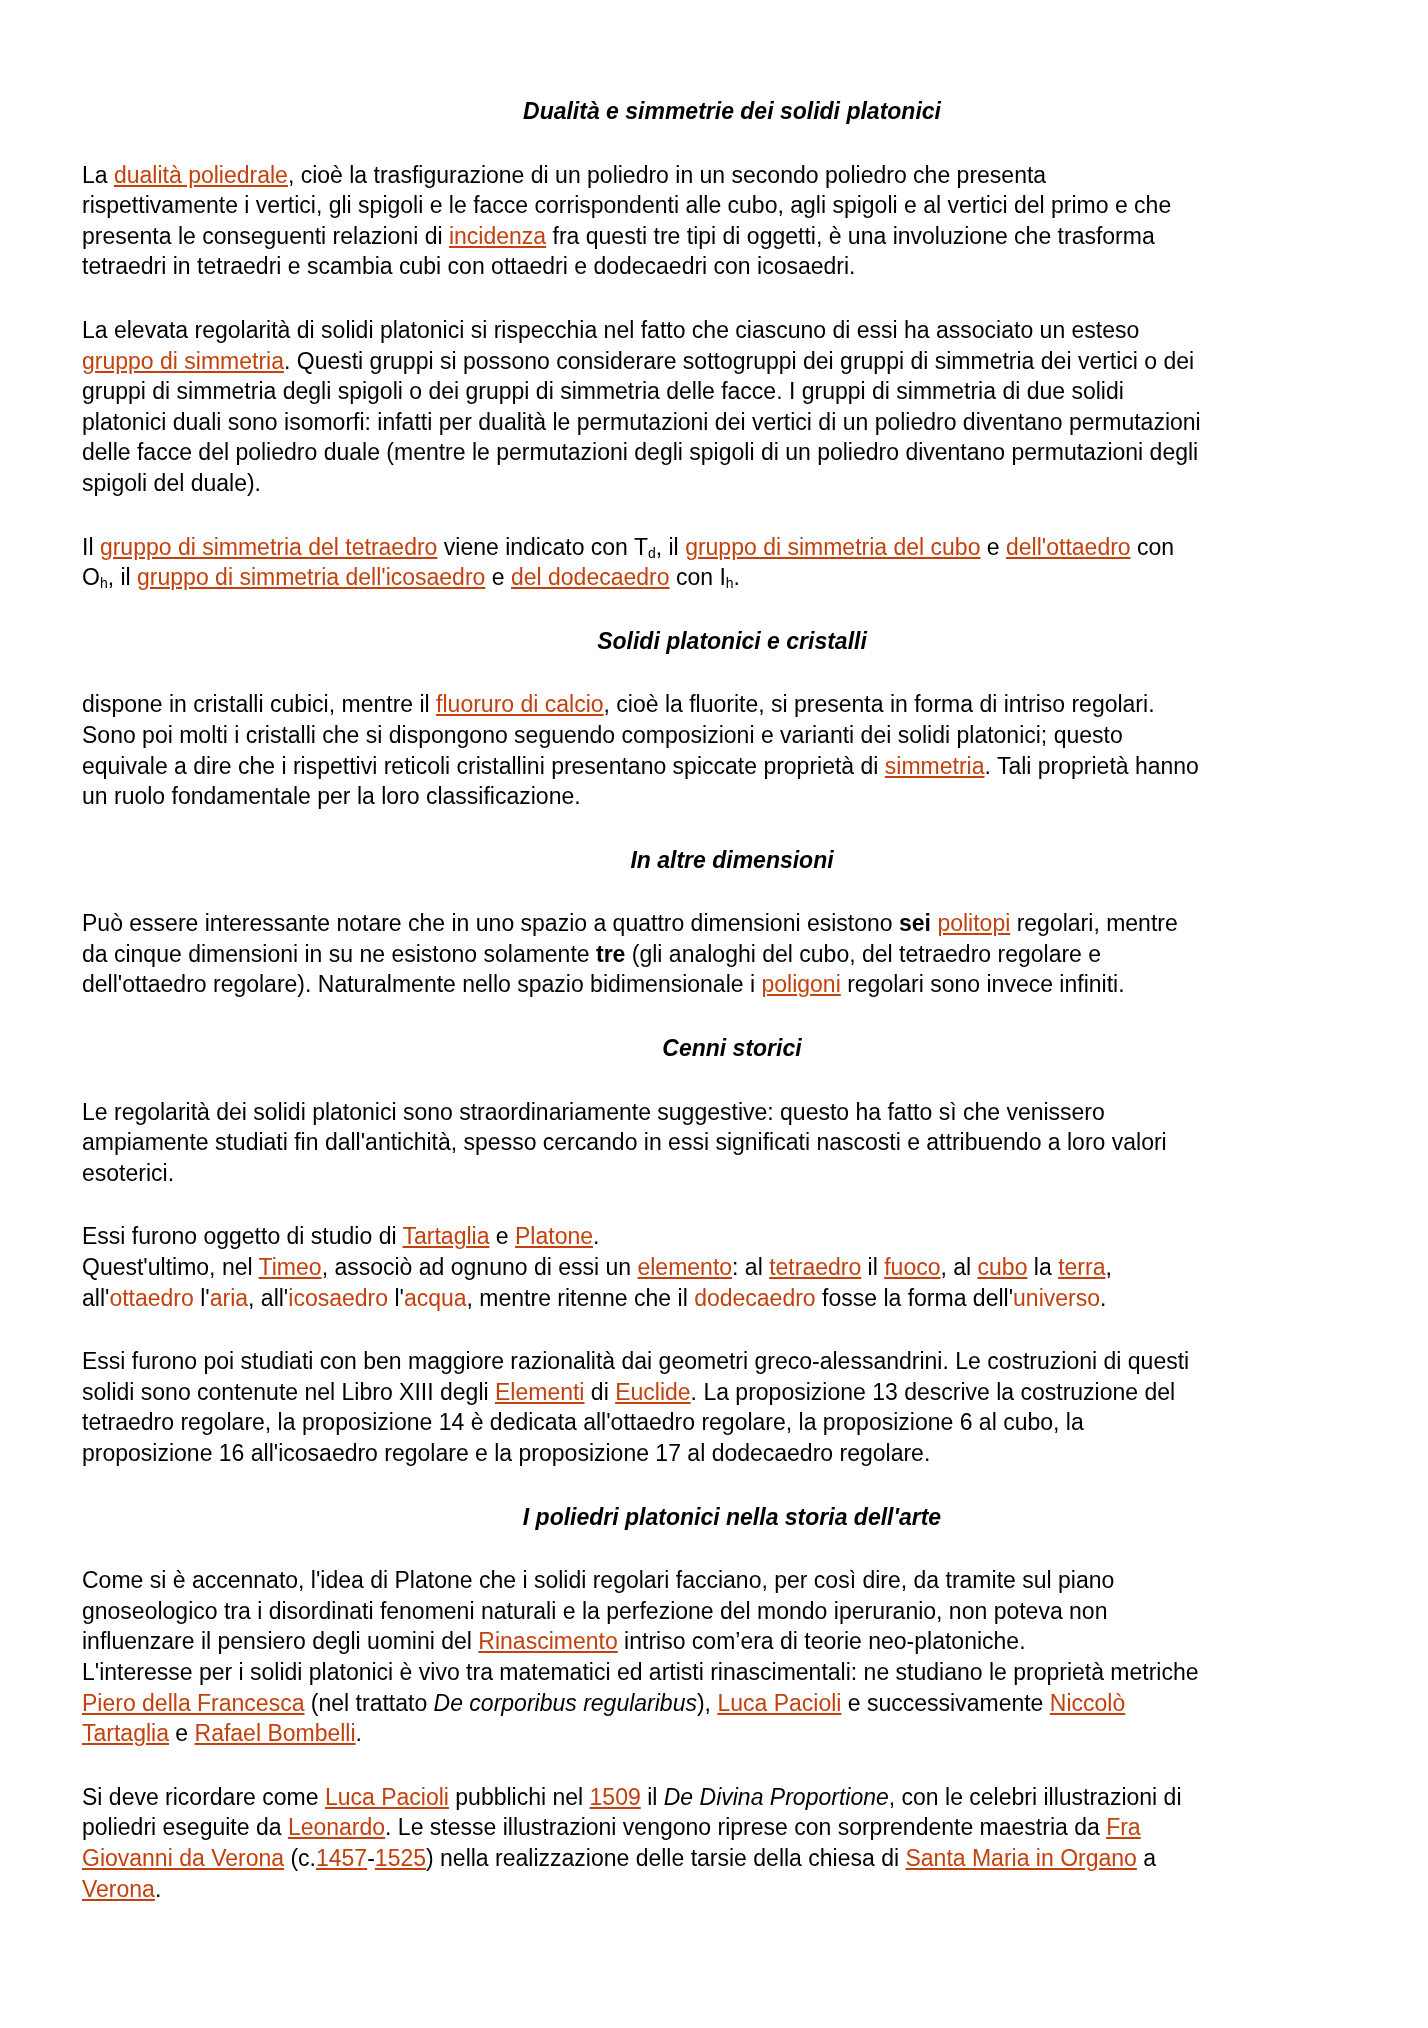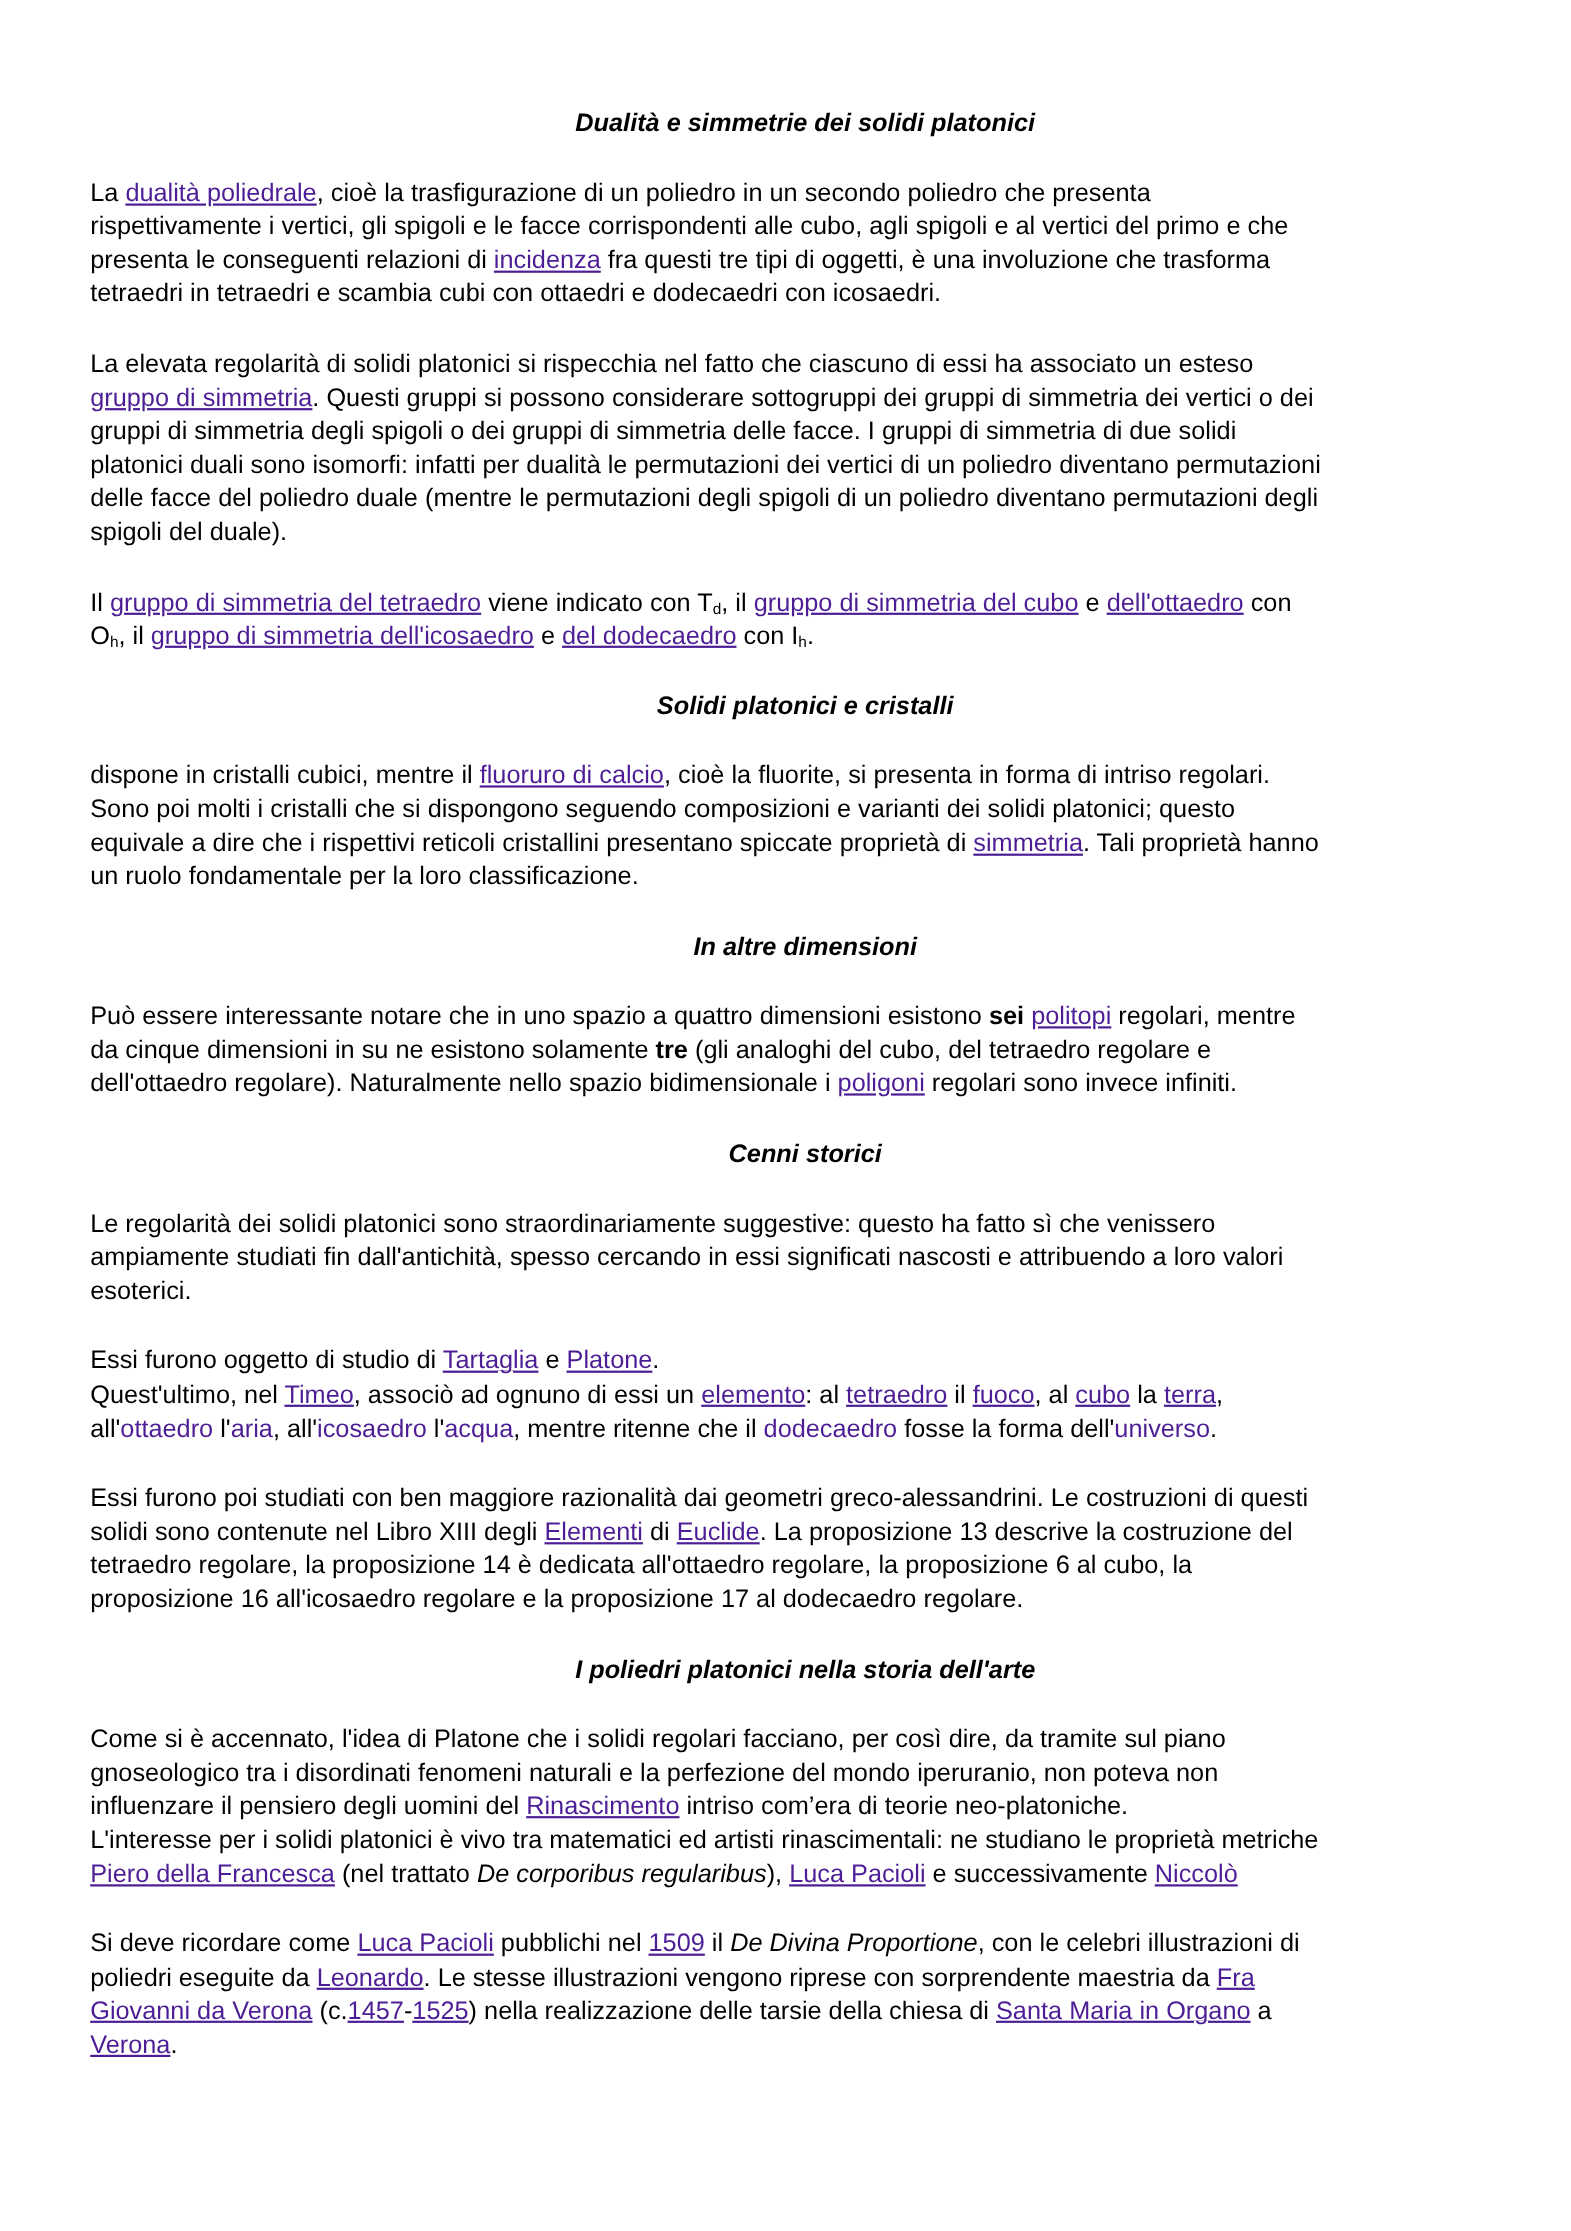--- a/index.html
+++ b/index.html
@@ -4,21 +4,21 @@
 <style>
   html, body { margin: 0; padding: 0; background: #ffffff; }
   body { width: 1428px; height: 2028px; position: relative; overflow: hidden; }
   .page {
     position: absolute; left: 82px; top: 96px; width: 1300px;
     font-family: "Liberation Sans", sans-serif; font-size: 23px; line-height: 30.6px; color: #000;
   }
   .h { font-weight: bold; font-style: italic; margin: 0; height: 30.6px; text-align: center; }
   .p { margin: 0; }
   .gap { height: 33px; }
-  a { color: #4c1d95; text-decoration: underline; }
+  a { color: #c2410c; text-decoration: underline; }
   a.plain { text-decoration: none; }
   sub { font-size: 14px; vertical-align: -3px; line-height: 0; }
   b { font-weight: bold; }
   i { font-style: italic; }
   .line { display: block; white-space: nowrap; }
 </style>
 </head>
 <body>
 
 <div class="page">
@@ -89,20 +89,21 @@
   <div class="gap"></div>
 
   <p class="h">I poliedri platonici nella storia dell'arte</p>
   <div class="gap"></div>
   <p class="p">
     <span class="line">Come si è accennato, l'idea di Platone che i solidi regolari facciano, per così dire, da tramite sul piano</span>
     <span class="line">gnoseologico tra i disordinati fenomeni naturali e la perfezione del mondo iperuranio, non poteva non</span>
     <span class="line"><span>influenzare il pensiero degli uomini del </span><a href="#">Rinascimento</a><span> intriso com’era di teorie neo-platoniche.</span></span>
     <span class="line">L'interesse per i solidi platonici è vivo tra matematici ed artisti rinascimentali: ne studiano le proprietà metriche</span>
     <span class="line"><a href="#">Piero della Francesca</a><span> (nel trattato </span><i>De corporibus regularibus</i><span>), </span><a href="#">Luca Pacioli</a><span> e successivamente </span><a href="#">Niccolò</a></span>
+    <span class="line"><a href="#">Tartaglia</a><span> e </span><a href="#">Rafael Bombelli</a><span>.</span></span>
   </p>
   <div class="gap"></div>
   <p class="p">
     <span class="line"><span>Si deve ricordare come </span><a href="#">Luca Pacioli</a><span> pubblichi nel </span><a href="#">1509</a><span> il </span><i>De Divina Proportione</i><span>, con le celebri illustrazioni di</span></span>
     <span class="line"><span>poliedri eseguite da </span><a href="#">Leonardo</a><span>. Le stesse illustrazioni vengono riprese con sorprendente maestria da </span><a href="#">Fra</a></span>
     <span class="line"><a href="#">Giovanni da Verona</a><span> (c.</span><a href="#">1457</a><span>-</span><a href="#">1525</a><span>) nella realizzazione delle tarsie della chiesa di </span><a href="#">Santa Maria in Organo</a><span> a</span></span>
     <span class="line"><a href="#">Verona</a><span>.</span></span>
   </p>
 </div>
 

